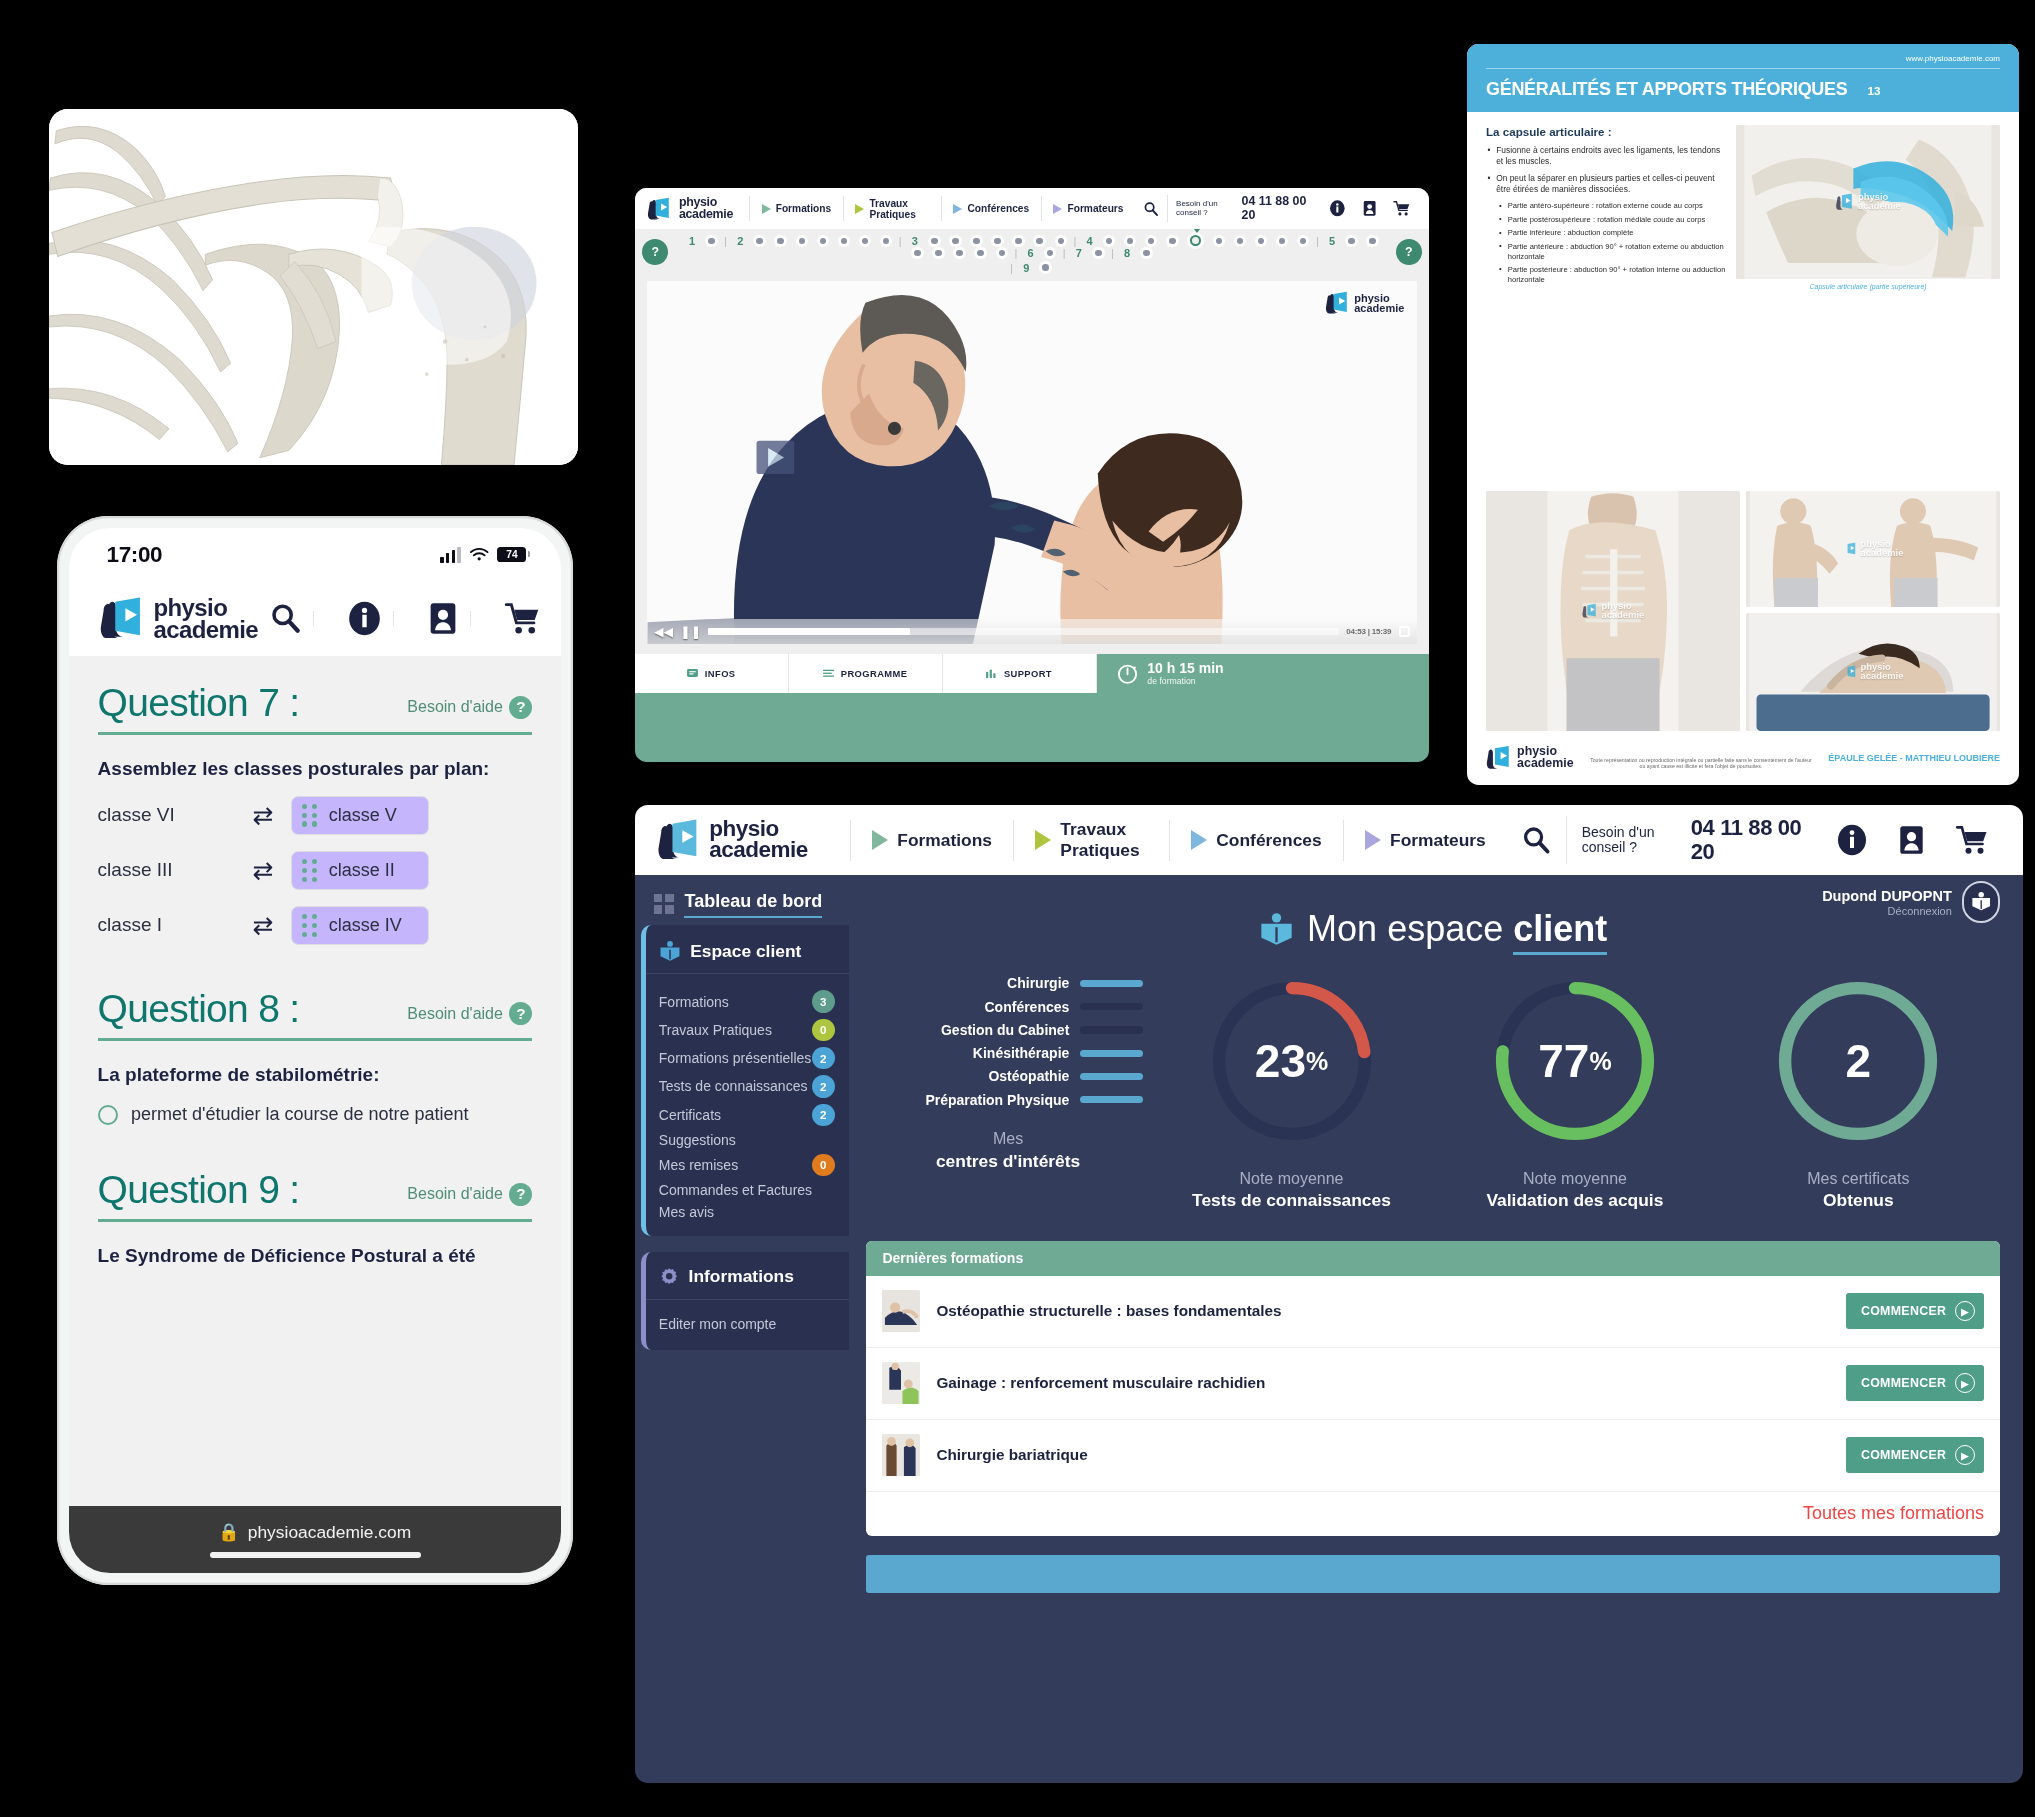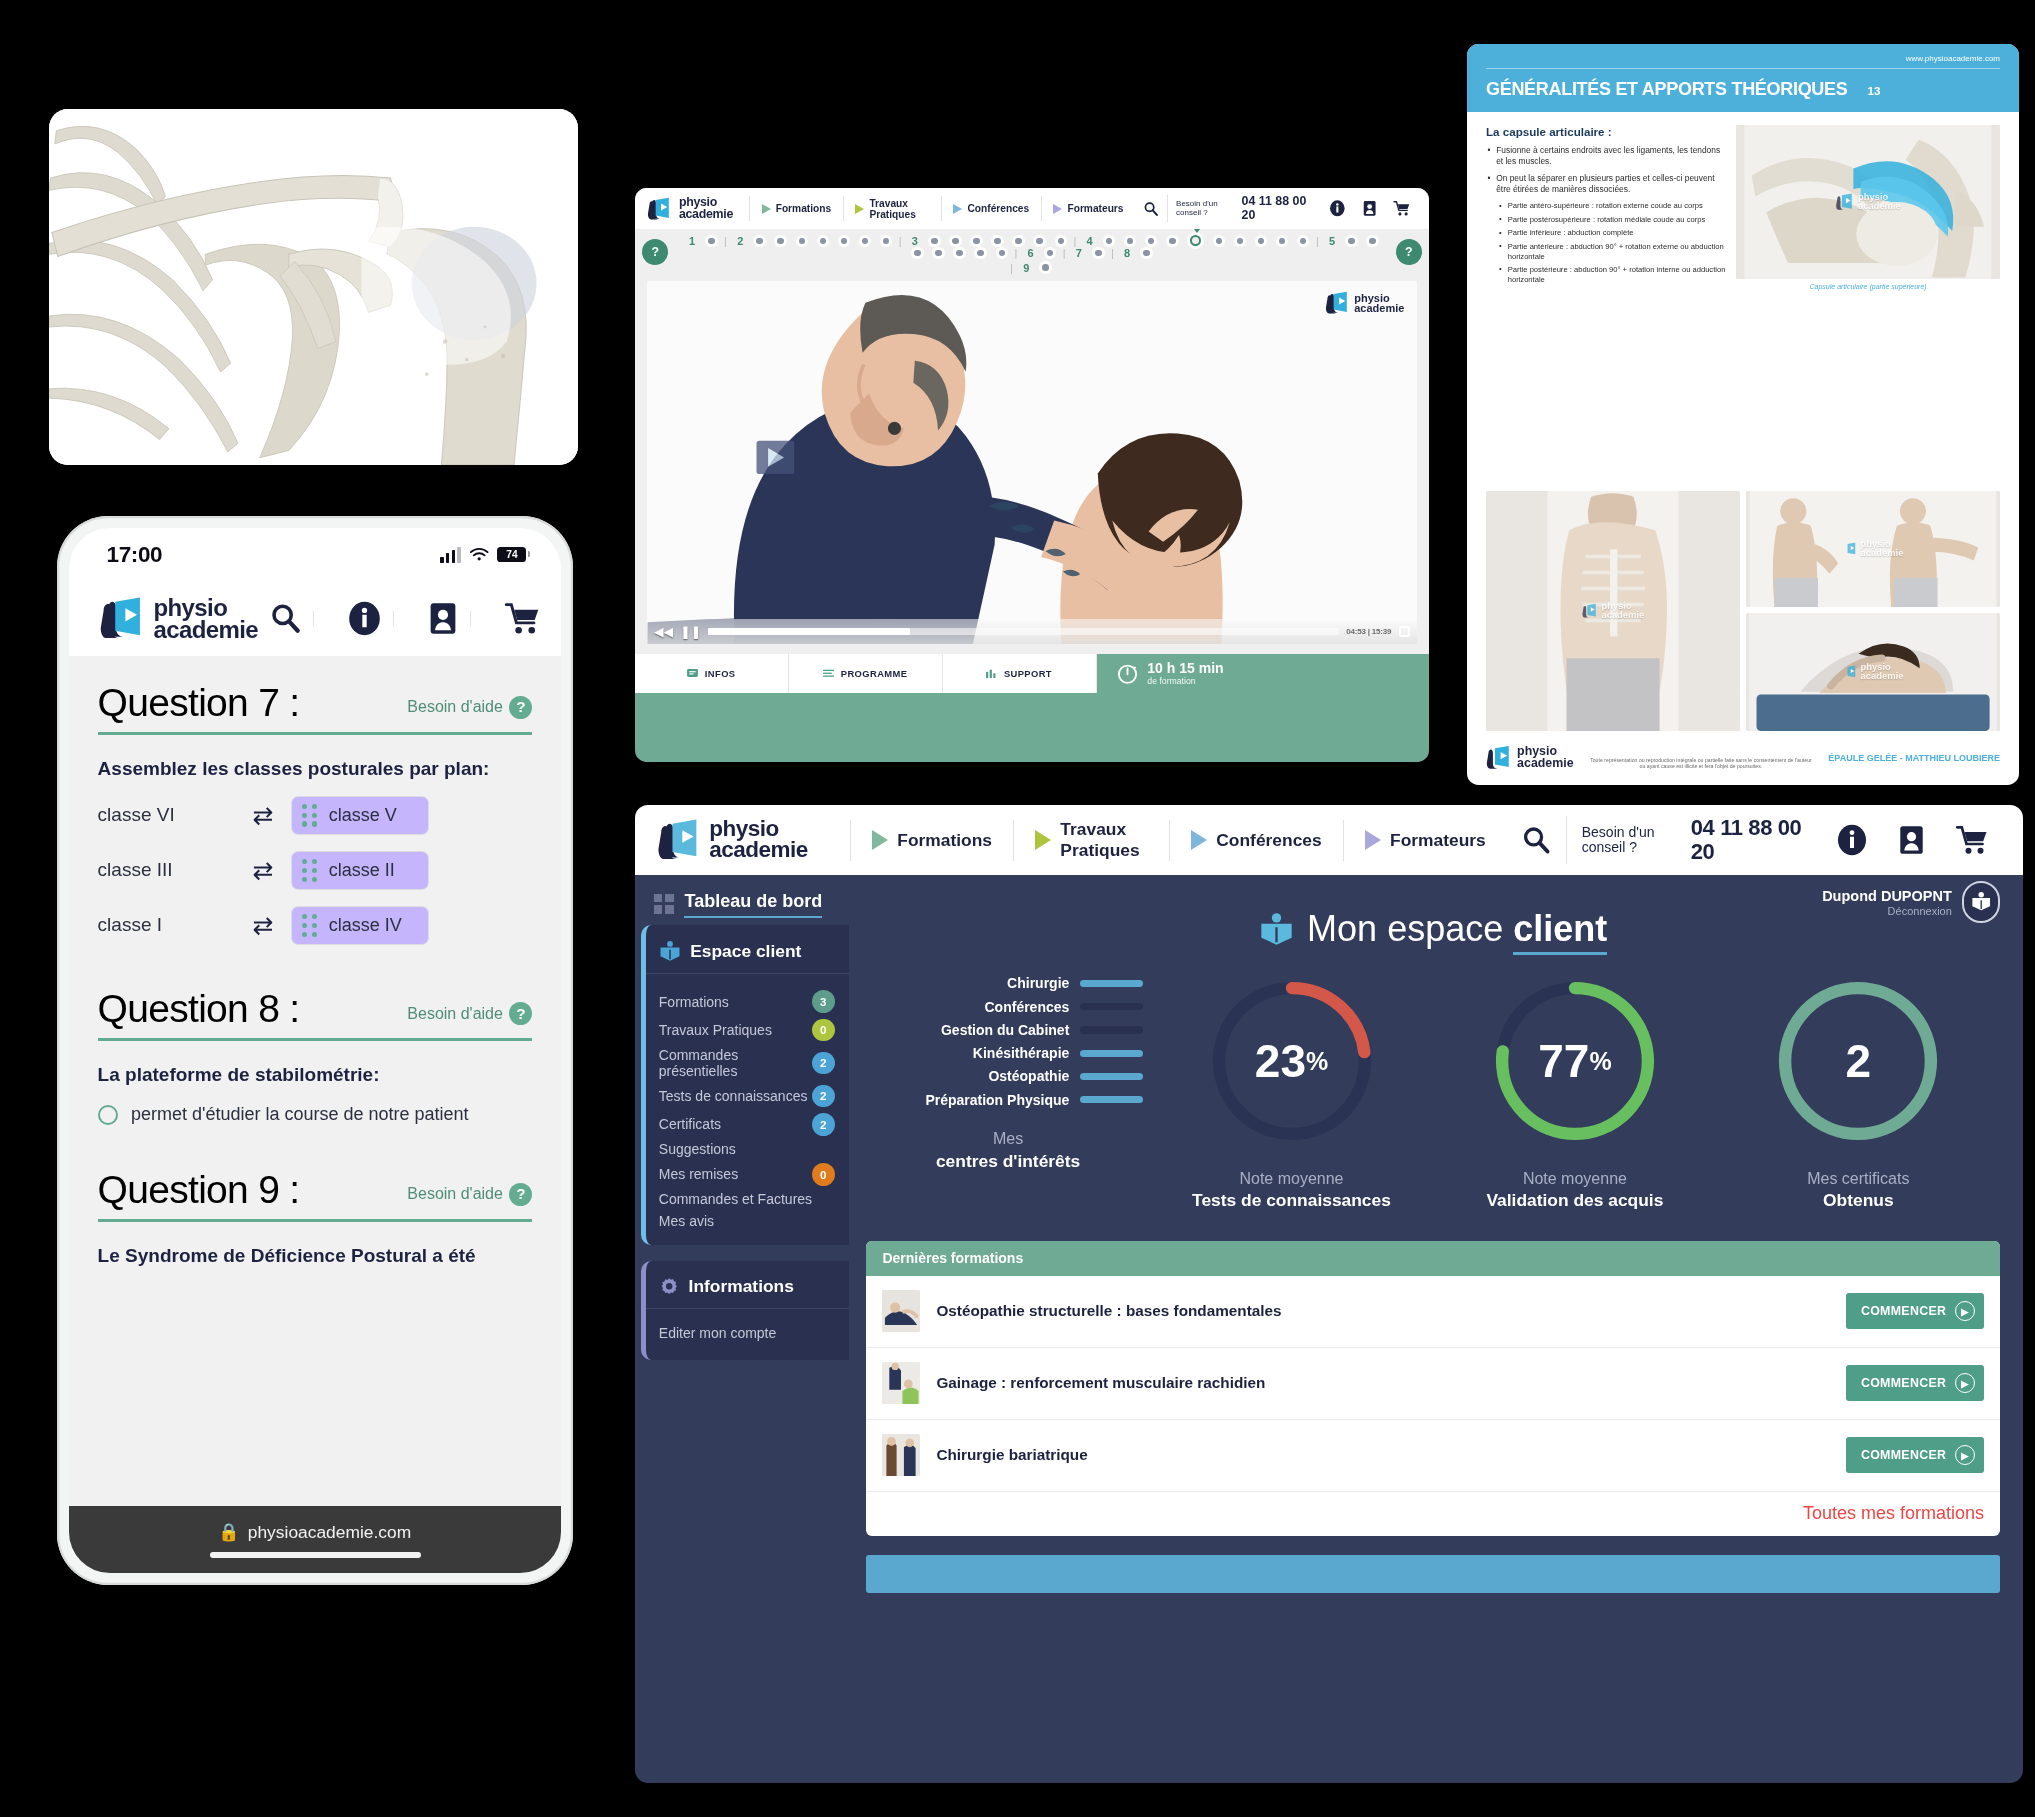--- a/index.html
+++ b/index.html
@@ -34,21 +34,21 @@
   .burger { width: 33px; display: flex; flex-direction: column; gap: 6.5px; margin-right: 11.6px; }
   .burger span { display: block; height: 4.4px; background: #1d2240; border-radius: 2.2px; }
   .logo { display: flex; align-items: center; gap: 7.3px; }
   .logo-mark { width: 47px; height: 45px; flex: none; }
   .logo-text { font-size: 24px; font-weight: 800; line-height: 0.92; color: #1d2240; letter-spacing: -0.6px;}
   .ph-icons { display: flex; align-items: center; margin-left: auto; }
   .ph-icons > * { padding: 0 11px; display:flex; align-items:center; }
   .divider-v { border-left: 1.5px solid #e3e4e6; align-self: stretch; margin: 10.2px 0; }
   .ph-body { flex: 1; background: #f0f1f0; padding: 25px 29px 0 29px; overflow: hidden; }
   .q-head { display: flex; align-items: flex-end; justify-content: space-between; }
-  .q-title { font-size: 39px; color: #000000; font-weight: 400; letter-spacing: -0.7px; }
+  .q-title { font-size: 39px; color: #0f766e; font-weight: 400; letter-spacing: -0.7px; }
   .q-help { display: flex; align-items: center; gap: 6.5px; color: #4f8d77; font-size: 16px; padding-bottom: 5.8px;}
   .q-help-badge { width: 23px; height: 23px; border-radius: 50%; background: #63ac92; color: #fff;
     font-size: 15.3px; font-weight: bold; display:flex;align-items:center;justify-content:center; }
   .q-rule { height: 2.9px; background: #63ac92; margin-top: 7.3px; }
   .q-prompt { font-size: 19px; font-weight: bold; color: #1d2240; margin-top: 23px; }
   .match-row { display: flex; align-items: center; margin-top: 16px; gap: 0; }
   .match-left { width: 138px; font-size: 19px; color: #2b2f3f; }
   .match-arrows { width: 55px; color: #1d2240; font-size: 25px; text-align: center; }
   .match-chip { flex: 1; max-width: 138px; background: #c4b5fd; border: 1.5px solid #dcdfde;
     border-radius: 7.3px; padding: 7.3px 10.2px; display: flex; align-items: center; gap: 11.6px; }
@@ -904,21 +904,21 @@
           <div id="sideitems">
               <div class="d-li">
                 <span class="d-li-label">Formations</span>
                 <span class="d-badge" style="background: rgb(94, 156, 140);">3</span>
               </div>
               <div class="d-li">
                 <span class="d-li-label">Travaux Pratiques</span>
                 <span class="d-badge" style="background: rgb(174, 198, 63);">0</span>
               </div>
               <div class="d-li">
-                <span class="d-li-label">Commandes présentielles</span>
+                <span class="d-li-label">Formations présentielles</span>
                 <span class="d-badge" style="background: rgb(75, 163, 214);">2</span>
               </div>
               <div class="d-li">
                 <span class="d-li-label">Tests de connaissances</span>
                 <span class="d-badge" style="background: rgb(75, 163, 214);">2</span>
               </div>
               <div class="d-li">
                 <span class="d-li-label">Certificats</span>
                 <span class="d-badge" style="background: rgb(75, 163, 214);">2</span>
               </div>

